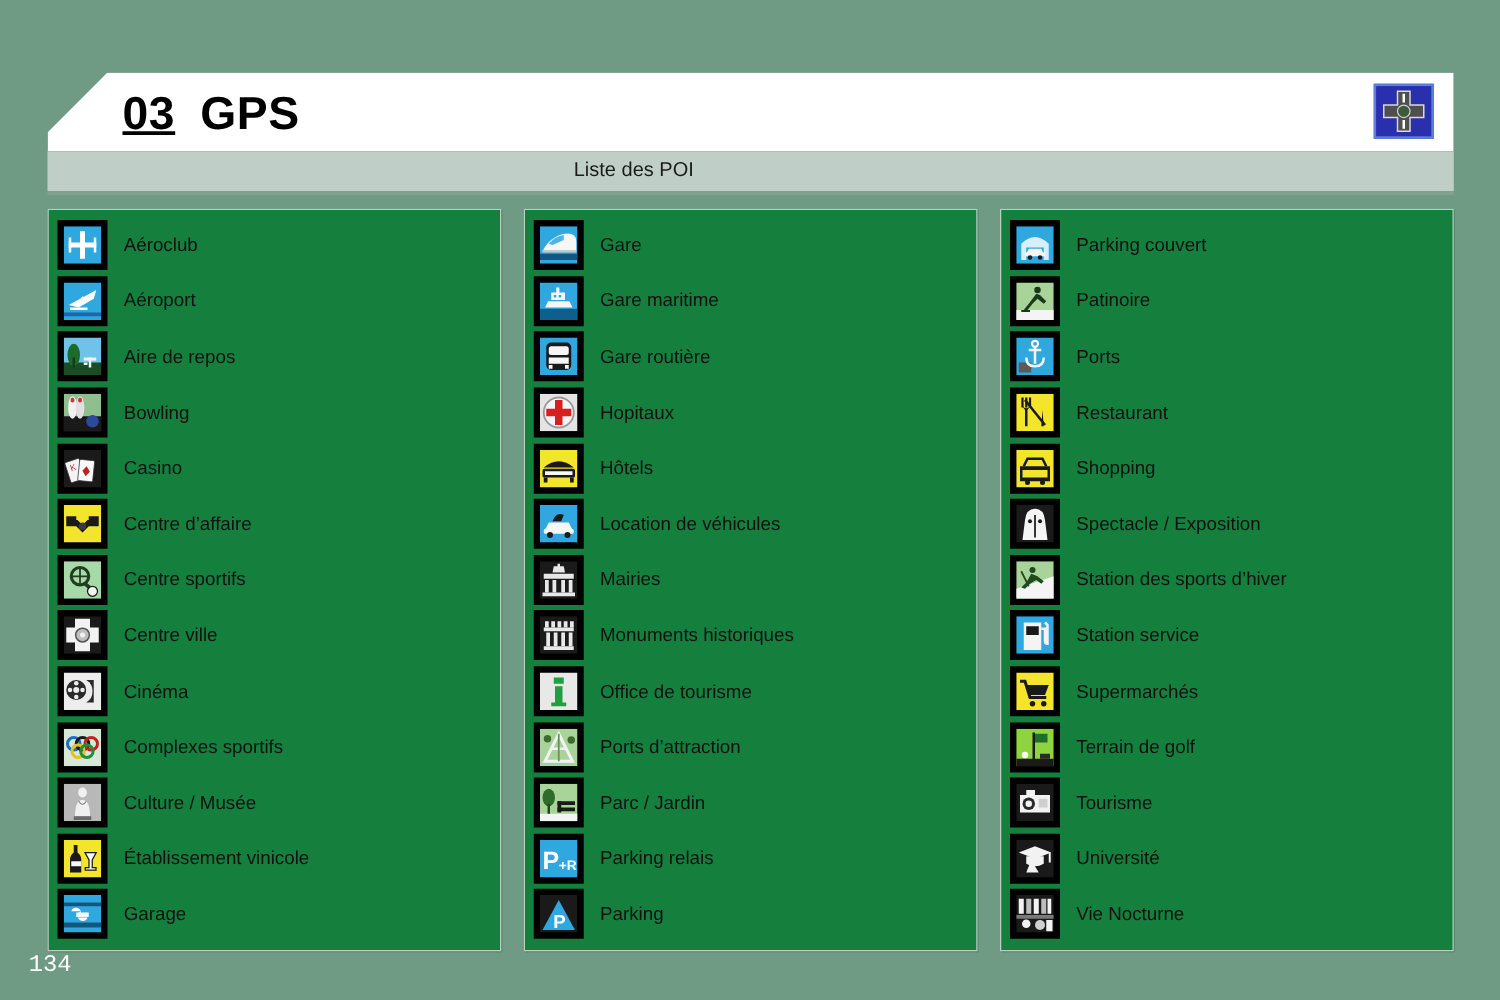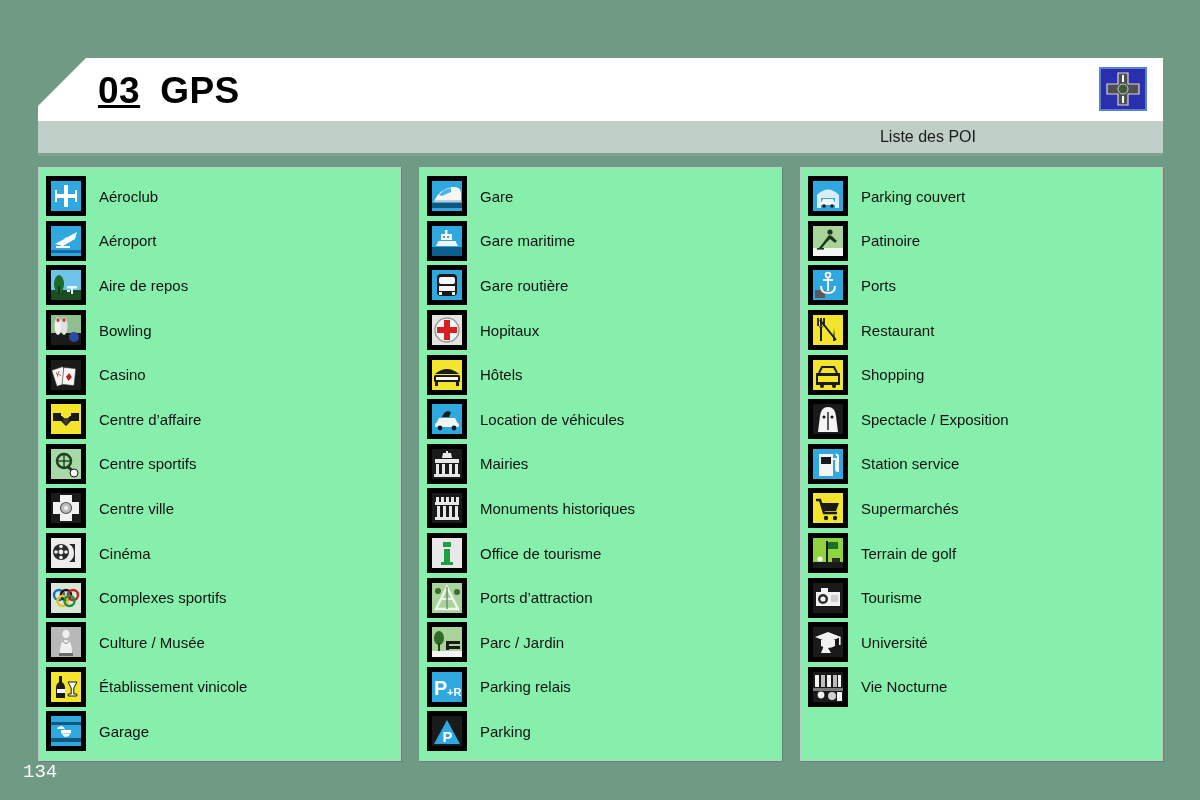--- a/index.html
+++ b/index.html
@@ -63,38 +63,38 @@
     top: 153px;
     width: 1125px;
     height: 3px;
     background: #7fa291;
   }
   #subtitle-text {
     position: absolute;
     left: 38px;
     top: 128px;
     width: 938px;
-    text-align: right;
+    text-align: center;
     font-size: 16px;
     color: #1b1b1b;
   }
 
   
   #columns {
     position: absolute;
     left: 38px;
     top: 167px;
     width: 1125px;
     height: 594px;
     display: flex;
     justify-content: space-between;
   }
   .poi-column {
     width: 363px;
-    background: #86efac;
+    background: #15803d;
     border: 1px solid #b9cec4;
     box-sizing: border-box;
     padding: 6px 0 6px 0;
     box-shadow: 1px 1px 0 rgba(0,0,0,0.12);
   }
   .poi-row {
     display: flex;
     align-items: center;
     height: 44.6px;
     padding-left: 7px;
@@ -601,20 +601,32 @@
             <rect width="30" height="30" fill="#1a1a1a"></rect>
             <path d="M15 3 q7 0 8 9 l2 16 h-20 l2 -16 q1 -9 8 -9 z" fill="#f4f4f4"></path>
             <path d="M15 8 v18" stroke="#1a1a1a" stroke-width="1.4"></path>
             <circle cx="11" cy="13" r="1.6" fill="#1a1a1a"></circle>
             <circle cx="19" cy="13" r="1.6" fill="#1a1a1a"></circle>
           </svg>
       </span>
       <span class="poi-label">Spectacle / Exposition</span>
     </div>
 
+    <div class="poi-row">
+      <span class="poi-icon">
+        <svg width="30" height="30" viewBox="0 0 30 30">
+            <rect width="30" height="30" fill="#a8d49a"></rect>
+            <path d="M0 22 l30 -10 v18 h-30 z" fill="#f4f4f4"></path>
+            <circle cx="13" cy="7" r="2.4" fill="#1f4a1f"></circle>
+            <path d="M12 10 l-4 7 l-4 4 l3 1 l4 -4 l5 -3 l4 3 l2 -2 l-5 -4 z" fill="#1f4a1f"></path>
+            <line x1="4" y1="8" x2="10" y2="20" stroke="#1f4a1f" stroke-width="1.4"></line>
+          </svg>
+      </span>
+      <span class="poi-label">Station des sports d’hiver</span>
+    </div>
 
     <div class="poi-row">
       <span class="poi-icon">
         <svg width="30" height="30" viewBox="0 0 30 30">
             <rect width="30" height="30" fill="#2fa8e0"></rect>
             <rect x="6" y="5" width="14" height="22" fill="#f4f4f4"></rect>
             <rect x="8" y="8" width="10" height="7" fill="#1a1a1a"></rect>
             <path d="M20 10 h3 v10 a2 2 0 0 0 2 2 v-15 l-2 -2" fill="none" stroke="#f4f4f4" stroke-width="2"></path>
           </svg>
       </span>

